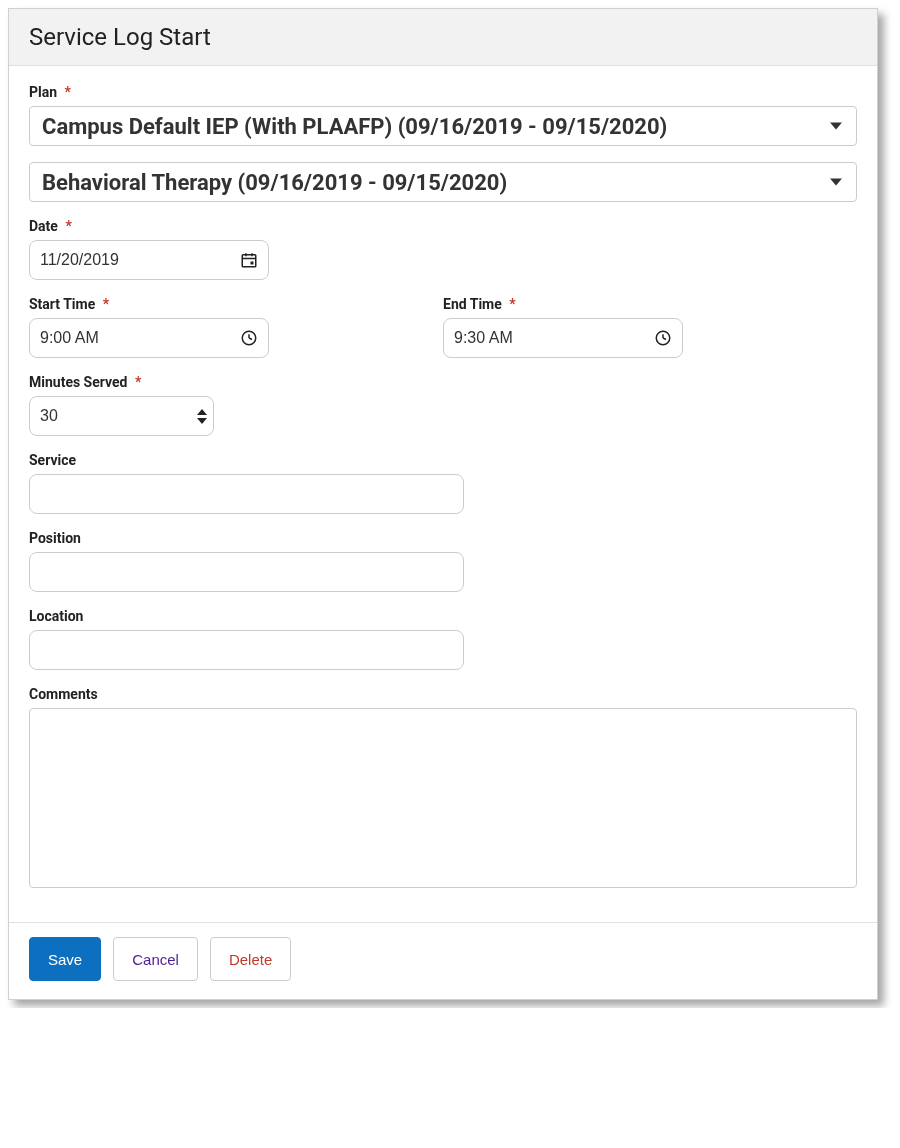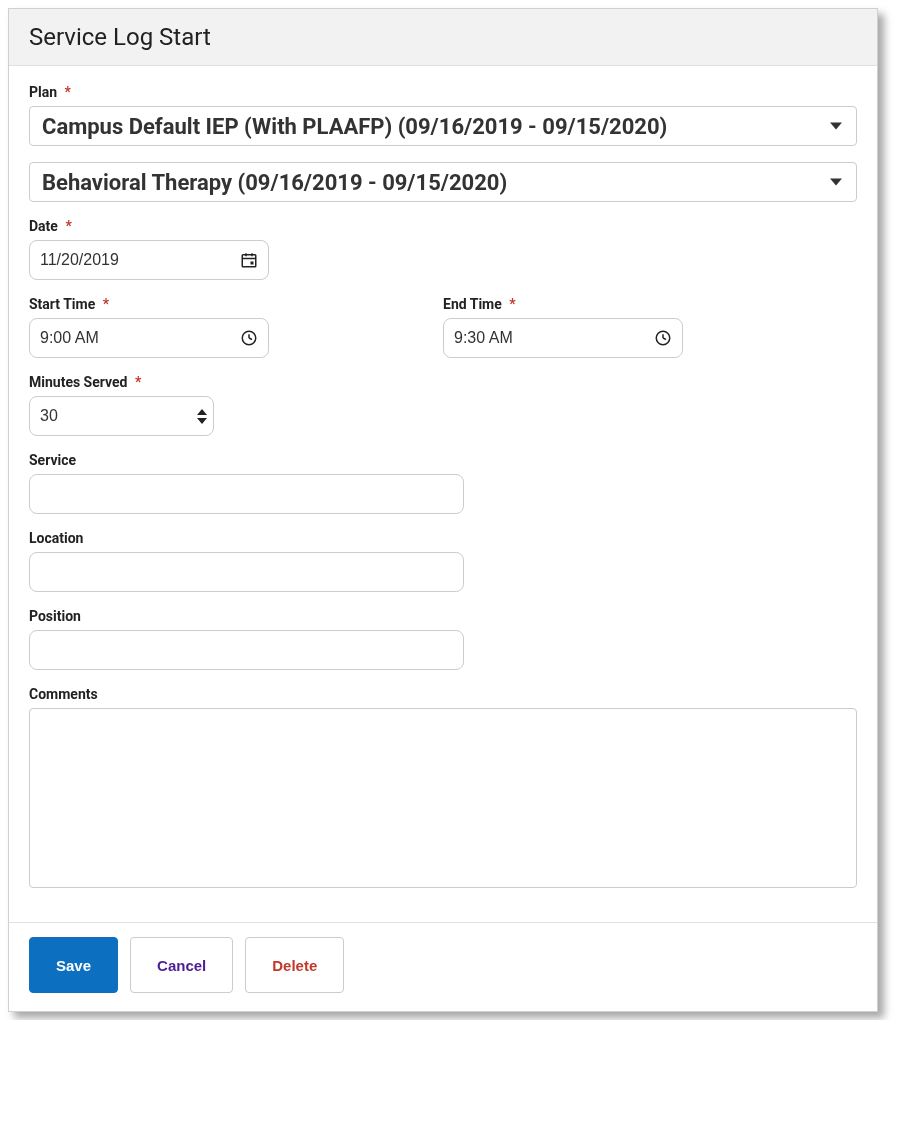--- a/index.html
+++ b/index.html
@@ -133,25 +133,25 @@
     font-size: 15px;
     font-family: inherit;
     resize: none;
   }
   .footer {
     padding: 14px 20px 18px 20px;
     display: flex;
     gap: 12px;
   }
   .btn {
-    height: 56px;
-    padding: 0 26px;
+    height: 44px;
+    padding: 0 18px;
     border-radius: 4px;
     font-size: 15px;
-    font-weight: 700;
+    font-weight: 400;
     cursor: pointer;
     border: 1px solid #ccc;
     background: #fff;
   }
   .btn-primary { background: #0d6fbf; border-color: #0d6fbf; color: #fff; }
   .btn-cancel { color: #4c1d95; }
   .btn-delete { color: #c0392b; }
   svg { display: block; }
 </style>
 </head>
@@ -257,28 +257,28 @@
     </div>
 
     <div class="field">
       <label class="label">Service</label>
       <div class="input-box w-435">
         <input type="text" value="" style="">
       </div>
     </div>
 
     <div class="field">
-      <label class="label">Location</label>
+      <label class="label">Position</label>
       <div class="input-box w-435">
         <input type="text" value="" style="">
       </div>
     </div>
 
     <div class="field">
-      <label class="label">Position</label>
+      <label class="label">Location</label>
       <div class="input-box w-435">
         <input type="text" value="" style="">
       </div>
     </div>
 
     <div class="field" style="margin-bottom:0;">
       <label class="label">Comments</label>
       <textarea class="comments" style=""></textarea>
     </div>
 

